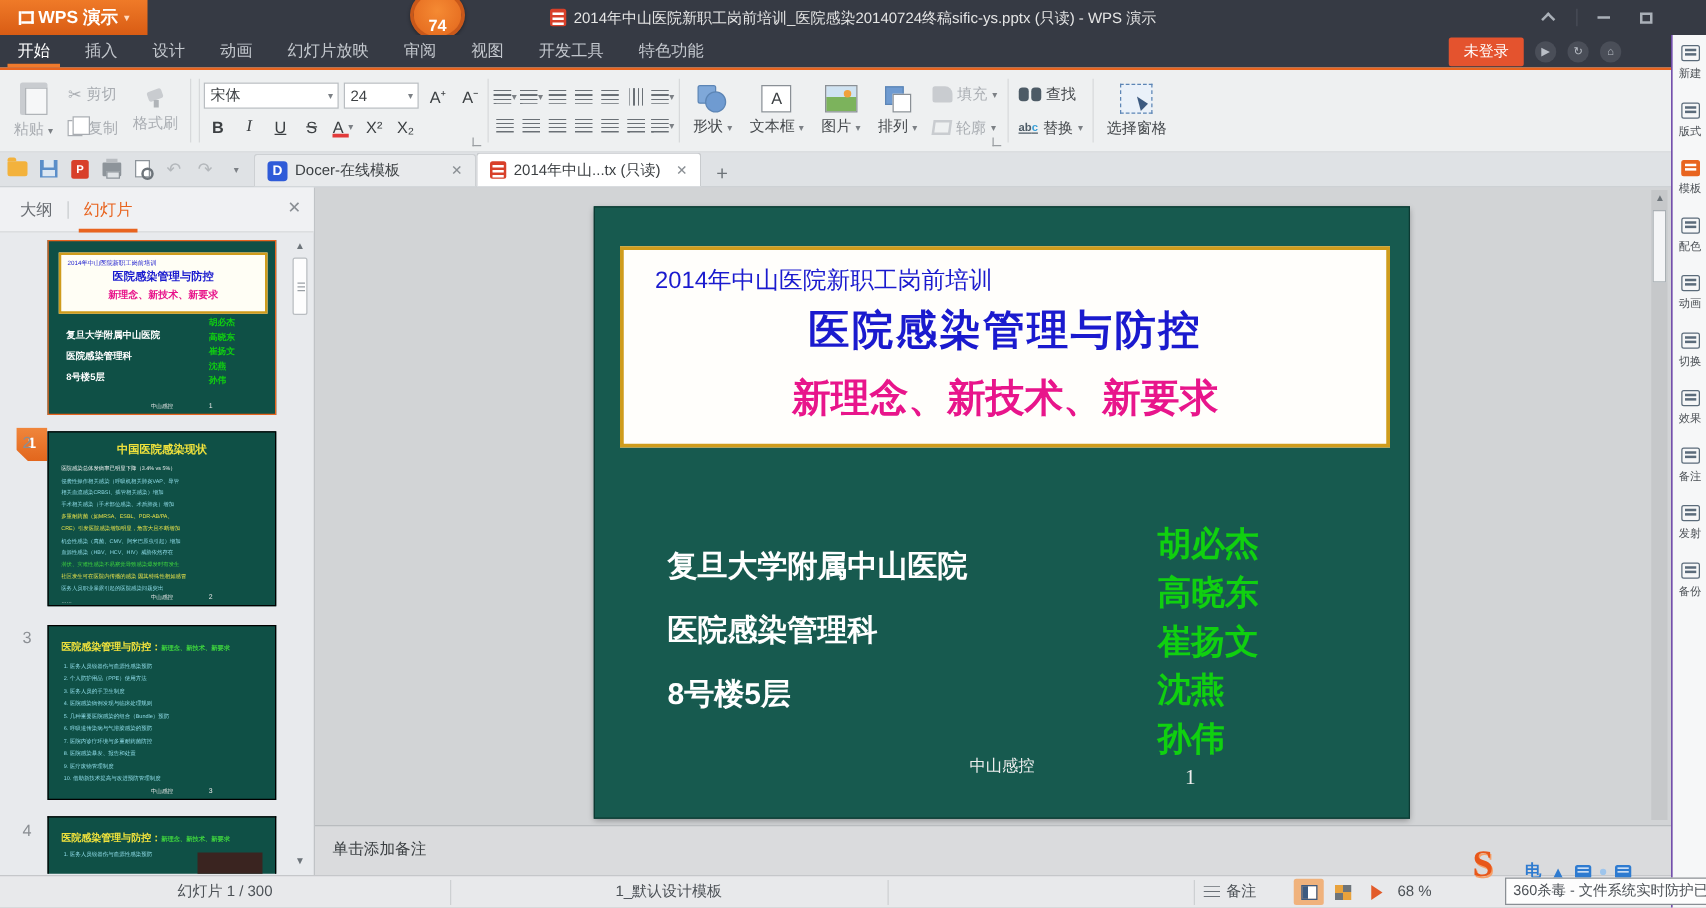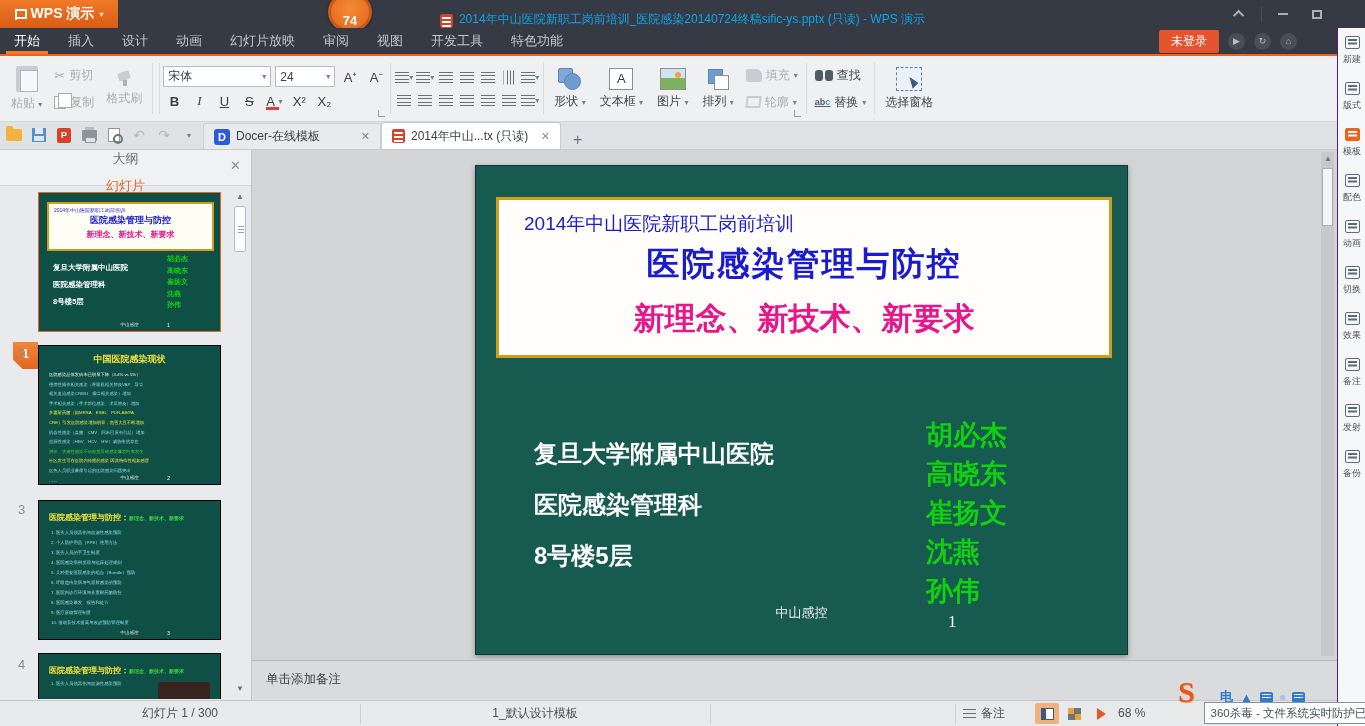--- a/index.html
+++ b/index.html
@@ -7,21 +7,21 @@
   body { font-family:"Liberation Sans", sans-serif; position:relative; overflow:hidden; background:#d2d4d6; font-size:12px; color:#3c4043; }
   .abs { position:absolute; }
 
   
   #titlebar { left:0; top:0; width:1365px; height:28px; background:#363a44; }
   #wps-btn { left:0; top:0; width:118px; height:28px; background:linear-gradient(#ef7a28,#d95c14); color:#fff; font-weight:bold; font-size:14px; display:flex; align-items:center; justify-content:center; gap:5px; cursor:pointer; }
   #wps-flag { width:11px; height:11px; border-left:2px solid #fff; position:relative; }
   #wps-flag:before { content:""; position:absolute; left:0; top:0; width:8px; height:6px; border:2px solid #fff; border-left:none; }
   .dd-sm { font-size:8px; color:#ffd9bd; }
   #badge74 { left:328px; top:-8px; width:44px; height:40px; border-radius:50%; background:radial-gradient(circle at 50% 40%, #f58a33, #e2661c); border:3px solid #c9581a; color:#fff; font-weight:bold; font-size:13px; text-align:center; line-height:52px; box-shadow:0 1px 3px rgba(0,0,0,.4); }
-  #title-text { left:0; top:0; width:100%; height:28px; display:flex; align-items:flex-end; justify-content:center; color:#0ea5e9; font-size:12px; gap:6px; pointer-events:none; }
+  #title-text { left:0; top:0; width:100%; height:28px; display:flex; align-items:center; justify-content:center; color:#e5e5e5; font-size:12px; gap:6px; pointer-events:none; }
   .ppt-mini { width:13px; height:14px; background:#d8402a; border-radius:2px; position:relative; flex:0 0 auto; }
   .ppt-mini:before { content:""; position:absolute; left:2px; top:3px; right:2px; height:2px; background:#fff; box-shadow:0 4px 0 #fff, 0 8px 0 #fff; }
   #win-controls { right:35px; top:0; height:28px; display:flex; align-items:center; gap:8px; color:#aab0b8; }
   .winbtn { width:26px; height:22px; display:flex; align-items:center; justify-content:center; cursor:pointer; }
   .chev-up { width:8px; height:8px; border-left:2px solid #aab0b8; border-top:2px solid #aab0b8; transform:rotate(45deg) translateY(2px); }
   .min-glyph { width:10px; height:2px; background:#aab0b8; }
   .max-glyph { width:10px; height:9px; border:2px solid #aab0b8; }
   .win-sep { width:1px; height:14px; background:#4a4e58; }
 
   
@@ -107,21 +107,21 @@
   .undo-redo { font-size:14px; color:#b4b8bc; }
   .doc-tab { height:26px; display:flex; align-items:center; gap:6px; padding:0 10px; font-size:12px; color:#3c4043; cursor:pointer; border-radius:3px 3px 0 0; }
   .doc-tab.inactive { background:#e8eaec; border:1px solid #cdd0d3; border-bottom:none; }
   .doc-tab.active { background:#fff; border:1px solid #c8cbce; border-bottom:none; height:27px; }
   .docer-logo { width:16px; height:16px; background:#2f5bd8; border-radius:3px; color:#fff; font-weight:bold; font-size:11px; text-align:center; line-height:16px; }
   .tab-close { color:#8a8f94; font-size:11px; margin-left:6px; cursor:pointer; }
   #newtab-btn { font-size:16px; color:#6d7378; padding:0 12px; cursor:pointer; }
 
   
   #leftpanel { left:0; top:150px; width:252px; height:550px; background:#e8eaed; border-right:1px solid #c0c3c6; }
-  #panel-header { height:36px; background:#f0f1f3; border-bottom:1px solid #d5d8da; display:flex; align-items:center; padding:0 12px; position:relative;flex-direction:column; }
+  #panel-header { height:36px; background:#f0f1f3; border-bottom:1px solid #d5d8da; display:flex; align-items:center; padding:0 12px; position:relative; }
   #tab-outline { color:#6a6e73; font-size:13px; cursor:pointer; padding:0 4px; }
   .ph-sep { width:1px; height:14px; background:#c8cbce; margin:0 8px; }
   #tab-slides { color:#e8641f; font-size:13px; cursor:pointer; padding:0 4px; position:relative; height:36px; line-height:36px; }
   #tab-slides:after { content:""; position:absolute; left:0; right:0; bottom:0; height:3px; background:#e8641f; }
   #panel-close { position:absolute; right:10px; top:8px; color:#8a8f94; font-size:13px; cursor:pointer; }
 
   .thumb-num { position:absolute; left:18px; font-size:13px; color:#8a8e93; }
   .thumb { position:absolute; left:38px; width:183px; background:#0f5046; border:1px solid #000000; overflow:hidden; cursor:pointer; }
   .thumb.sel { border:1px solid #e8641f; }
   #badge1 { position:absolute; left:13px; top:192px; width:25px; height:27px; background:linear-gradient(#f0863c,#e2661c); clip-path:polygon(0 0,100% 0,100% 100%,38% 100%,0 66%); color:#fff; font-size:12px; font-weight:bold; text-align:center; line-height:24px; }

